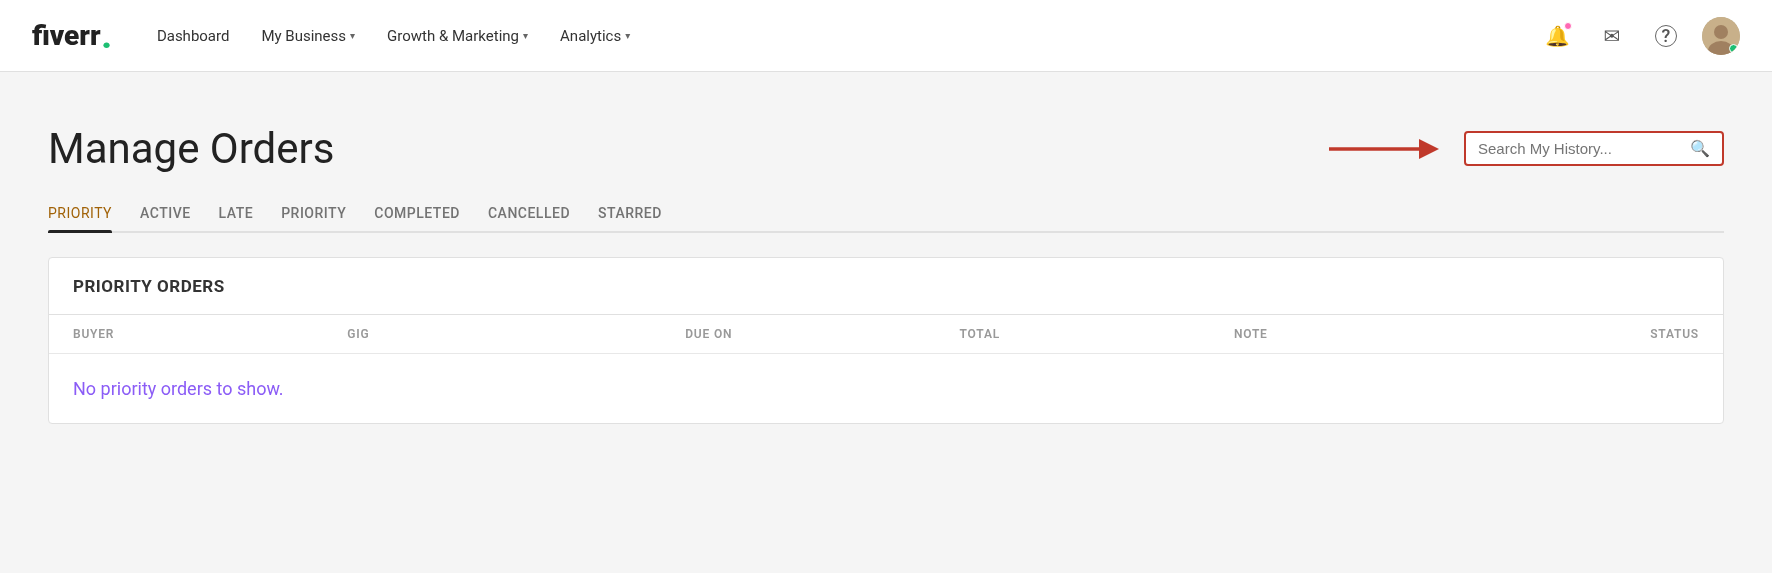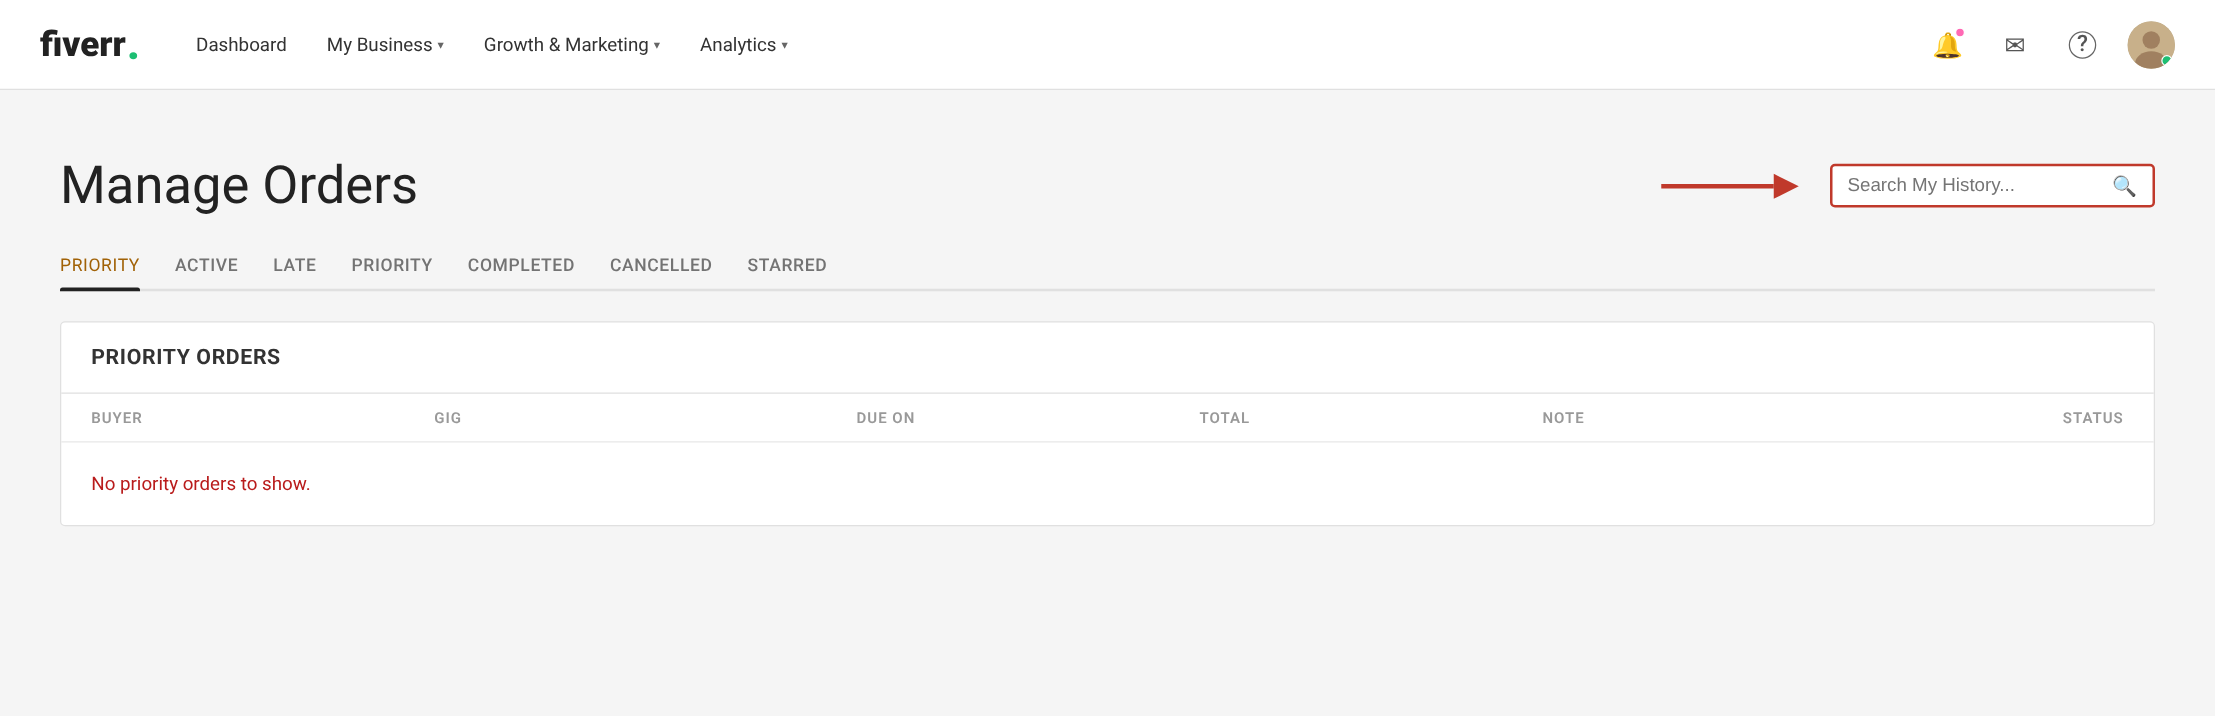--- a/index.html
+++ b/index.html
@@ -217,22 +217,22 @@
     }
     .col-buyer { flex: 2; }
     .col-gig { flex: 2.5; }
     .col-due { flex: 2; }
     .col-total { flex: 2; }
     .col-note { flex: 2; }
     .col-status { flex: 1.5; text-align: right; }
 
     .orders-empty {
       padding: 24px 24px;
-      font-size: 15px;
-      color: #b91c1c;
+      font-size: 18px;
+      color: #8b5cf6;
     }
   </style>
 </head>
 <body>
 
 <nav class="navbar">
   <div class="logo">
     <span>fiverr</span>
       <span class="logo-dot">.</span>
   </div>

